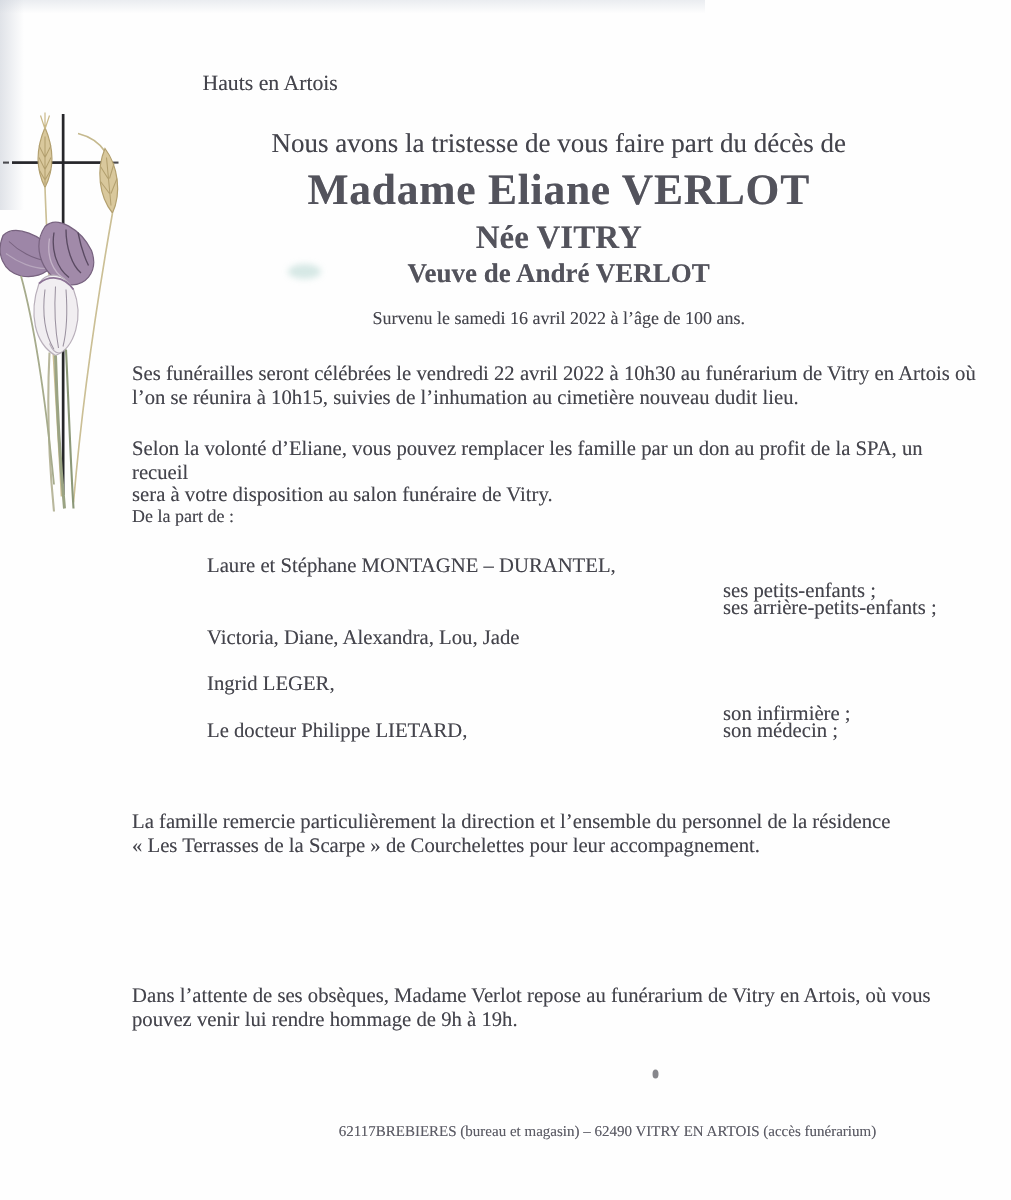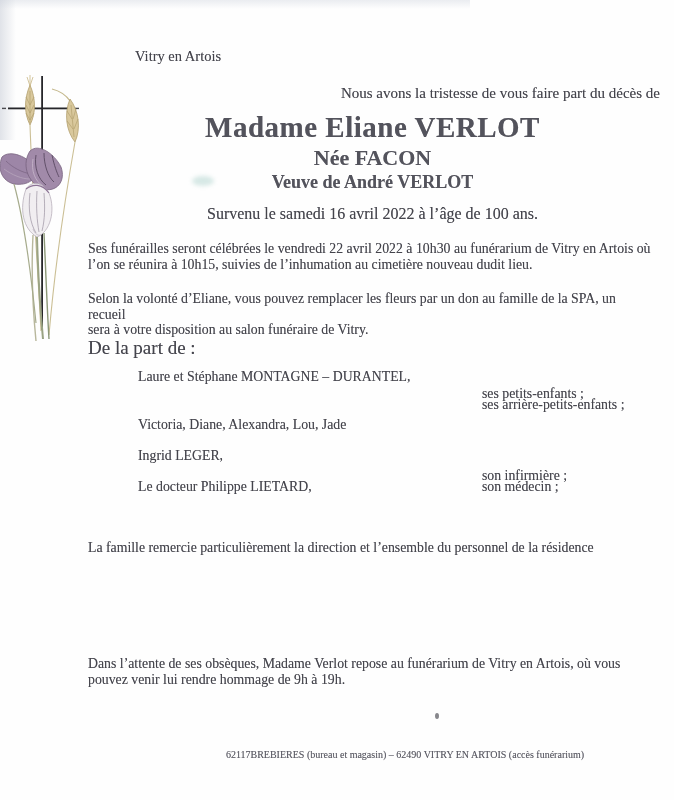--- a/index.html
+++ b/index.html
@@ -6,29 +6,29 @@
   body{
     width:674px;height:800px;position:relative;overflow:hidden;
     background:#fefefe;
     font-family:"Liberation Serif","DejaVu Serif",serif;
     color:#44444c;
   }
   .abs{position:absolute;}
   .txt{text-shadow:0 0 .4px rgba(70,70,80,.45);}
   .city{left:135px;top:48px;font-size:14.5px;}
   .centercol{left:85px;width:575px;text-align:center;}
-  .intro{top:85px;font-size:15px;text-align:right;}
+  .intro{top:85px;font-size:18px;}
   .title{top:111px;font-size:29px;font-weight:bold;color:#53535c;letter-spacing:.5px;}
   .maiden{top:145px;font-size:22px;font-weight:bold;color:#53535c;}
   .widow{top:172px;font-size:18px;font-weight:bold;color:#53535c;}
-  .survenu{top:205px;font-size:16px;}
+  .survenu{top:205px;font-size:12px;}
   .para{left:88px;width:568px;font-size:13.8px;line-height:15.6px;text-align:left;}
   .p1{top:241px;}
   .p2{top:291px;}
-  .fromlabel{left:88px;top:337px;font-size:19px;}
+  .fromlabel{left:88px;top:337px;font-size:12px;}
   .fam-name{left:138px;font-size:13.8px;line-height:16px;}
   .fam-role{left:482px;font-size:13.8px;}
   .thanks{top:540px;}
   .repose{top:620px;margin-top:36px;}
   .footer{left:140px;top:748px;width:530px;text-align:center;
           font-size:10px;line-height:13px;color:#5c5c66;}
   
   .scan-left-strip{left:0;top:0;width:16px;height:140px;
      background:linear-gradient(to right,rgba(188,194,206,.45),rgba(188,194,206,0));}
   .scan-top-band{left:0;top:0;width:470px;height:9px;
@@ -81,35 +81,35 @@
     <path d="M33,176 C35,181 38,183 41,182" stroke="#b9b0bb" stroke-width="0.7" fill="none"></path>
   </g>
   <g>
     <path d="M37,184 C38,220 40,254 43,286" stroke="#9aa383" stroke-width="2" fill="none"></path>
     <path d="M33,182 C31,222 33,258 36,288" stroke="#b8b79c" stroke-width="1.4" fill="none"></path>
     <path d="M44,180 C46,222 47,254 49,286" stroke="#8c9878" stroke-width="1.4" fill="none"></path>
     <path d="M14,131 C22,160 30,210 36,270" stroke="#a6ab8c" stroke-width="1.2" fill="none"></path>
   </g>
 </svg>
 
-<div class="abs txt city">Vitry en Artois</div>
+<div class="abs txt city">Hauts en Artois</div>
 
 <div class="abs txt centercol intro">Nous avons la tristesse de vous faire part du décès de</div>
 <div class="abs txt centercol title">Madame Eliane VERLOT</div>
-<div class="abs txt centercol maiden">Née FACON</div>
+<div class="abs txt centercol maiden">Née VITRY</div>
 <div class="abs txt centercol widow">Veuve de André VERLOT</div>
 <div class="abs txt centercol survenu">Survenu le samedi 16 avril 2022 à l’âge de 100 ans.</div>
 
 <div class="abs txt para p1">
   <div>Ses funérailles seront célébrées le vendredi 22 avril 2022 à 10h30 au funérarium de Vitry en Artois où</div>
   <div>l’on se réunira à 10h15, suivies de l’inhumation au cimetière nouveau dudit lieu.</div>
 </div>
 
 <div class="abs txt para p2">
-  <div>Selon la volonté d’Eliane, vous pouvez remplacer les fleurs par un don au famille de la SPA, un recueil</div>
+  <div>Selon la volonté d’Eliane, vous pouvez remplacer les famille par un don au profit de la SPA, un recueil</div>
   <div>sera à votre disposition au salon funéraire de Vitry.</div>
 </div>
 
 <div class="abs txt fromlabel">De la part de :</div>
 
 <div class="abs txt fam-name" style="top:369px;">
   <div>Laure et Stéphane MONTAGNE – DURANTEL,</div>
 </div>
 <div class="abs txt fam-role" style="top:386px;">ses petits-enfants ;</div>
 
@@ -117,20 +117,21 @@
 <div class="abs txt fam-role" style="top:397px;">ses arrière-petits-enfants ;</div>
 
 <div class="abs txt fam-name" style="top:448px;">Ingrid LEGER,</div>
 <div class="abs txt fam-role" style="top:448px;margin-top:20px;">son infirmière ;</div>
 
 <div class="abs txt fam-name" style="top:479px;">Le docteur Philippe LIETARD,</div>
 <div class="abs txt fam-role" style="top:479px;">son médecin ;</div>
 
 <div class="abs txt para thanks">
   <div>La famille remercie particulièrement la direction et l’ensemble du personnel de la résidence</div>
+  <div>« Les Terrasses de la Scarpe » de Courchelettes pour leur accompagnement.</div>
 </div>
 
 <div class="abs txt para repose">
   <div>Dans l’attente de ses obsèques, Madame Verlot repose au funérarium de Vitry en Artois, où vous</div>
   <div>pouvez venir lui rendre hommage de 9h à 19h.</div>
 </div>
 
 <div class="abs txt footer">
   <div>62117BREBIERES (bureau et magasin) – 62490 VITRY EN ARTOIS (accès funérarium)</div>
 </div>

